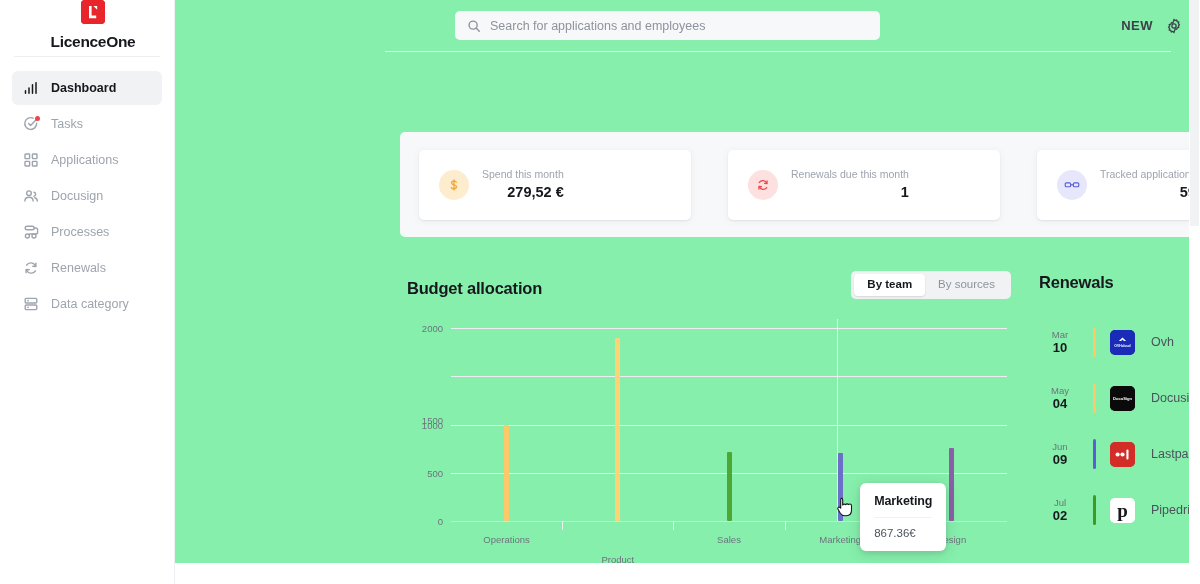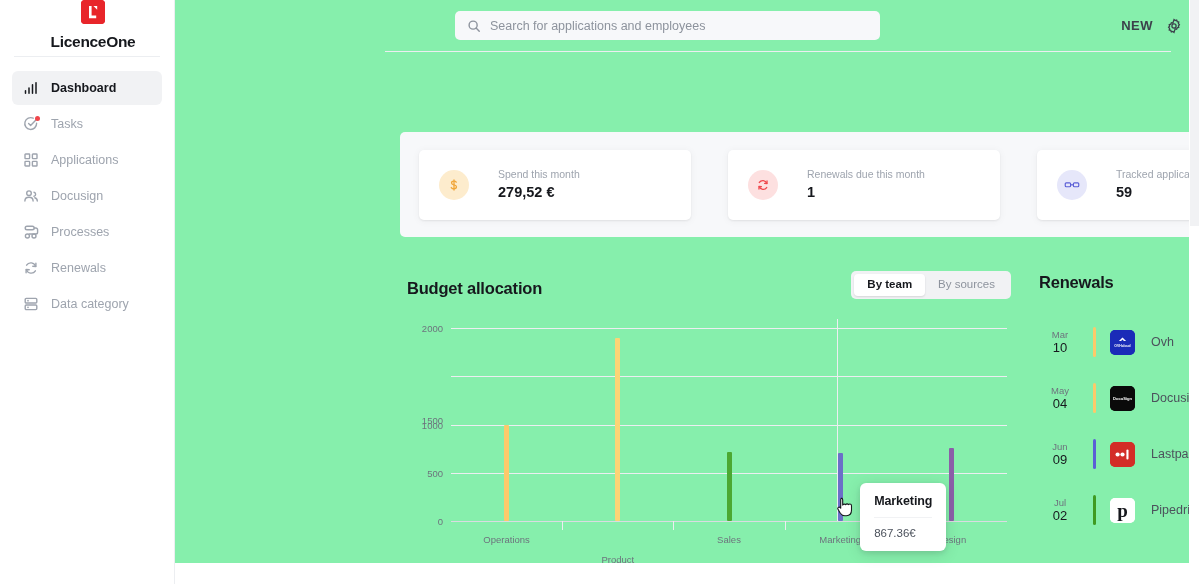--- a/index.html
+++ b/index.html
@@ -89,21 +89,21 @@
   
   .stats-strip {
     position: absolute; left: 225px; top: 81px;
     width: 930px; height: 105px;
     background: #f7f8fa; border-radius: 5px;
   }
   .stat-card {
     position: absolute; top: 18px; height: 70px;
     background: #ffffff; border-radius: 5px;
     box-shadow: 0 1px 2px rgba(22,24,29,0.07), 0 1px 8px rgba(22,24,29,0.05);
-    display: flex; align-items: center; gap: 29px; padding: 0 20px;
+    display: flex; align-items: center; gap: 13px; padding: 0 20px; text-align: right;
   }
   .stat-1 { left: 19px; width: 272px; }
   .stat-2 { left: 328px; width: 272px; }
   .stat-3 { left: 637px; width: 272px; }
   .stat-icon {
     width: 30px; height: 30px; flex: 0 0 30px; border-radius: 50%;
     display: flex; align-items: center; justify-content: center;
   }
   .stat-icon.amber { background: #fdeccd; color: #f0a63a; }
   .stat-icon.pink  { background: #fde0e0; color: #f0464b; }
@@ -157,21 +157,21 @@
   .cursor-hand { position: absolute; width: 17px; height: 21px; }
 
   
   .renewals { position: absolute; left: 864px; top: 222px; width: 280px; }
   .renew-list { margin-top: 22px; display: flex; flex-direction: column; }
   .renew-row { display: flex; align-items: center; height: 56px; gap: 0; }
   .rdate {
     width: 42px; flex: 0 0 42px; text-align: center; line-height: 1.2;
   }
   .rdate .m { font-size: 9.5px; color: #6d737d; display: block; }
-  .rdate .d { font-size: 13px; font-weight: 400; color: #16181d; display: block; }
+  .rdate .d { font-size: 13px; font-weight: 700; color: #16181d; display: block; }
   .rbar { width: 3px; height: 30px; border-radius: 2px; flex: 0 0 3px; margin: 0 14px 0 12px; }
   .rlogo {
     width: 25px; height: 25px; flex: 0 0 25px; border-radius: 5px;
     display: flex; align-items: center; justify-content: center; overflow: hidden;
   }
   .rname { flex: 1; font-size: 12.5px; color: #4c525c; margin-left: 16px; }
 
   .logo-ovh { background: #1a2bb8; color:#fff; font-size:4.5px; font-weight:700; flex-direction:column; line-height:1.1; }
   .logo-docusign { background: #0a0a0a; color:#fff; font-size:4.2px; font-weight:700; }
   .logo-lastpass { background: #d32d27; color:#fff; }

